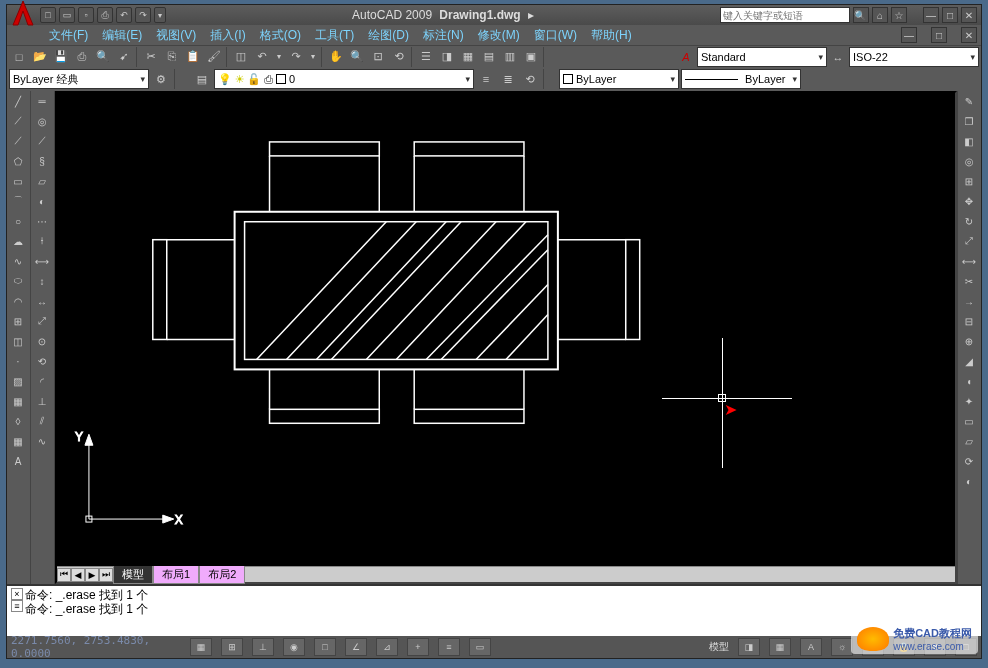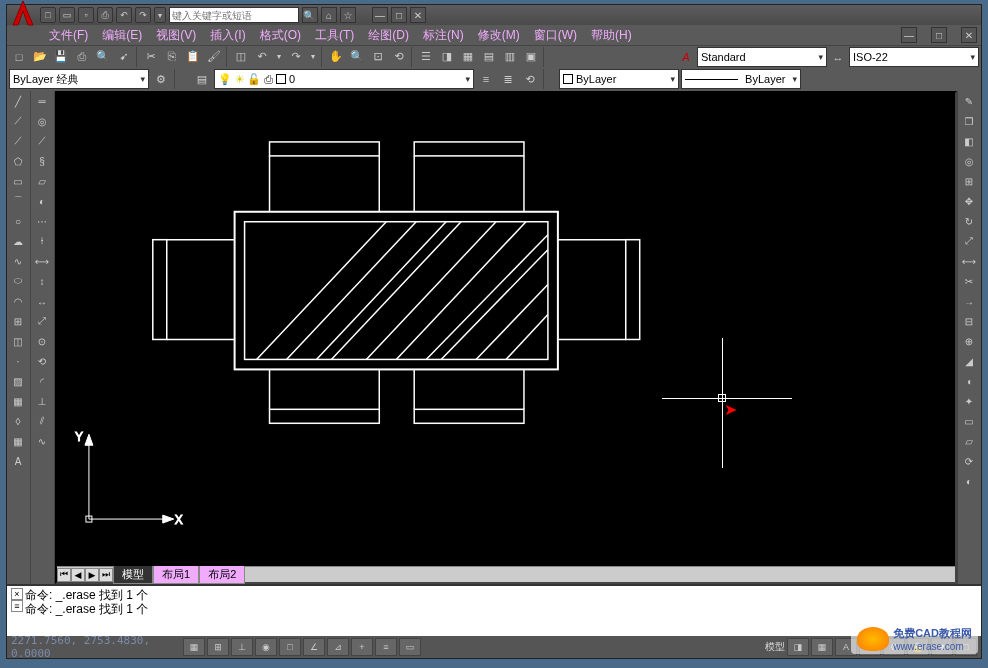--- a/index.html
+++ b/index.html
@@ -7,21 +7,21 @@
 .app { width: 976px; height: 655px; margin: 4px 6px; background: #6a6a6a; border: 1px solid #222; display: flex; flex-direction: column; }
 .titlebar { height: 20px; background: linear-gradient(#5d5d5d,#4a4a4a); display: flex; align-items: center; padding: 0 4px; gap: 3px; }
 .logo { width: 24px; height: 28px; position: relative; margin-right: 2px; }
 .logo svg { position: absolute; top: -2px; left: 0; }
 .qat-btn { width: 16px; height: 16px; background: #555; border: 1px solid #333; border-radius: 2px; display: flex; align-items: center; justify-content: center; font-size: 9px; color: #ccc; }
 .title-text { flex: 1; text-align: center; font-size: 12px; color: #ddd; font-family: "Courier New", monospace; }
 .title-text .bold { font-weight: bold; }
 .search-box { width: 130px; height: 16px; background: #fff; border: 1px solid #333; font-size: 10px; padding: 0 2px; color: #888; }
 .ctrl-btn { width: 16px; height: 16px; background: #555; border: 1px solid #333; display: flex; align-items: center; justify-content: center; font-size: 10px; color: #ccc; }
 .menubar { height: 20px; background: #5a5a5a; display: flex; padding: 0 4px; align-items: center; gap: 14px; }
-.menubar span { font-size: 12px; color: #f0abfc; cursor: pointer; }
+.menubar span { font-size: 12px; color: #7dd3fc; cursor: pointer; }
 .toolbar { height: 22px; background: #5a5a5a; border-top: 1px solid #444; display: flex; align-items: center; padding: 0 2px; gap: 1px; }
 .tb-btn { width: 20px; height: 20px; background: #5a5a5a; border: 1px solid #5a5a5a; display: inline-flex; align-items: center; justify-content: center; font-size: 11px; color: #ccc; }
 .tb-sep { width: 3px; height: 20px; border-left: 1px solid #444; margin: 0 1px; }
 .tb-dd { width: 12px; font-size: 8px; }
 .toolbar2 { height: 24px; background: #5a5a5a; display: flex; align-items: center; padding: 0 2px; gap: 2px; }
 .ws-combo { width: 140px; height: 20px; background: #fff; border: 1px solid #333; font-size: 11px; display: flex; align-items: center; padding: 0 3px; justify-content: space-between; }
 .layer-combo { width: 260px; height: 20px; background: #fff; border: 1px solid #333; font-size: 11px; display: flex; align-items: center; padding: 0 3px; gap: 3px; }
 .layer-combo .dd { margin-left: auto; }
 .clr-combo { width: 120px; height: 20px; background: #fff; border: 1px solid #333; font-size: 11px; display: flex; align-items: center; padding: 0 3px; gap: 3px; }
 .lw-combo { width: 120px; height: 20px; background: #fff; border: 1px solid #333; font-size: 11px; display: flex; align-items: center; padding: 0 3px; gap: 3px; }
@@ -38,21 +38,21 @@
 .scrollbar-h { height: 16px; background: #ccc; border-top: 1px solid #888; display: flex; align-items: center; }
 .sb-btn { width: 14px; height: 14px; background: #ddd; border: 1px solid #888; font-size: 9px; display: flex; align-items: center; justify-content: center; }
 .tabs { display: flex; background: #aaa; font-size: 11px; }
 .tab { padding: 1px 8px; background: #f0abfc; border: 1px solid #888; cursor: pointer; }
 .tab.active { background: #333; color: #fff; }
 .cmd { height: 52px; background: #fff; border-top: 2px inset #888; font-size: 12px; font-family: SimSun, monospace; padding: 2px 4px; overflow: hidden; display: flex; }
 .cmd-left { width: 14px; display: flex; flex-direction: column; }
 .cmd-left .x { width: 12px; height: 12px; border: 1px solid #888; font-size: 9px; display: flex; align-items: center; justify-content: center; }
 .cmd-body { flex: 1; }
 .cmd-body div { line-height: 14px; }
-.status { height: 22px; background: #555; display: flex; align-items: center; padding: 0 4px; gap: 2px; font-size: 10px; color: #aaa; }
+.status { height: 22px; background: #555; display: flex; align-items: center; padding: 0 4px; gap: 9px; font-size: 10px; color: #aaa; }
 .status-coord { width: 170px; color: #7a8aaa; font-family: monospace; font-size: 11px; }
 .st-btn { width: 22px; height: 18px; border: 1px solid #444; background: #666; display: flex; align-items: center; justify-content: center; font-size: 9px; color: #ccc; }
 .watermark { position: absolute; bottom: 14px; right: 10px; display: flex; align-items: center; gap: 4px; font-size: 11px; color: #3a5aaa; background: rgba(255,255,255,0.6); padding: 2px 6px; border-radius: 4px; }
 .watermark .logo-w { width: 32px; height: 24px; background: radial-gradient(#fb0,#f70); border-radius: 50% 50% 40% 40%; }
 .sq { width: 10px; height: 10px; border: 1px solid #000; }
 .cursor-cad { position: absolute; left: 665px; top: 305px; pointer-events: none; }
 .cursor-cad .h { position: absolute; width: 130px; height: 1px; background: #fff; left: -60px; top: 0; }
 .cursor-cad .v { position: absolute; width: 1px; height: 130px; background: #fff; left: 0; top: -60px; }
 .cursor-cad .box { position: absolute; width: 8px; height: 8px; border: 1px solid #fff; left: -4px; top: -4px; }
 .cursor-cad .arrow { position: absolute; left: 2px; top: 2px; color: #f00; font-size: 16px; }
@@ -68,20 +68,25 @@
           <path d="M2 26 L12 2 L22 26 L17 26 L12 12 L7 26 Z" fill="#c00" stroke="#800"></path>
         </svg>
     </div>
     <div class="qat-btn">□</div>
     <div class="qat-btn">▭</div>
     <div class="qat-btn">▫</div>
     <div class="qat-btn">⎙</div>
     <div class="qat-btn">↶</div>
     <div class="qat-btn">↷</div>
     <div class="qat-btn tb-dd">▾</div>
+    <div class="title-text">
+      <span>AutoCAD 2009</span>
+      <span class="bold">Drawing1.dwg</span>
+      <span>▸</span>
+    </div>
     <input class="search-box" placeholder="键入关键字或短语" style="">
     <div class="ctrl-btn">🔍</div>
     <div class="ctrl-btn">⌂</div>
     <div class="ctrl-btn">☆</div>
     <div style="width:10px"></div>
     <div class="ctrl-btn">—</div>
     <div class="ctrl-btn">□</div>
     <div class="ctrl-btn">✕</div>
   </div>
 

